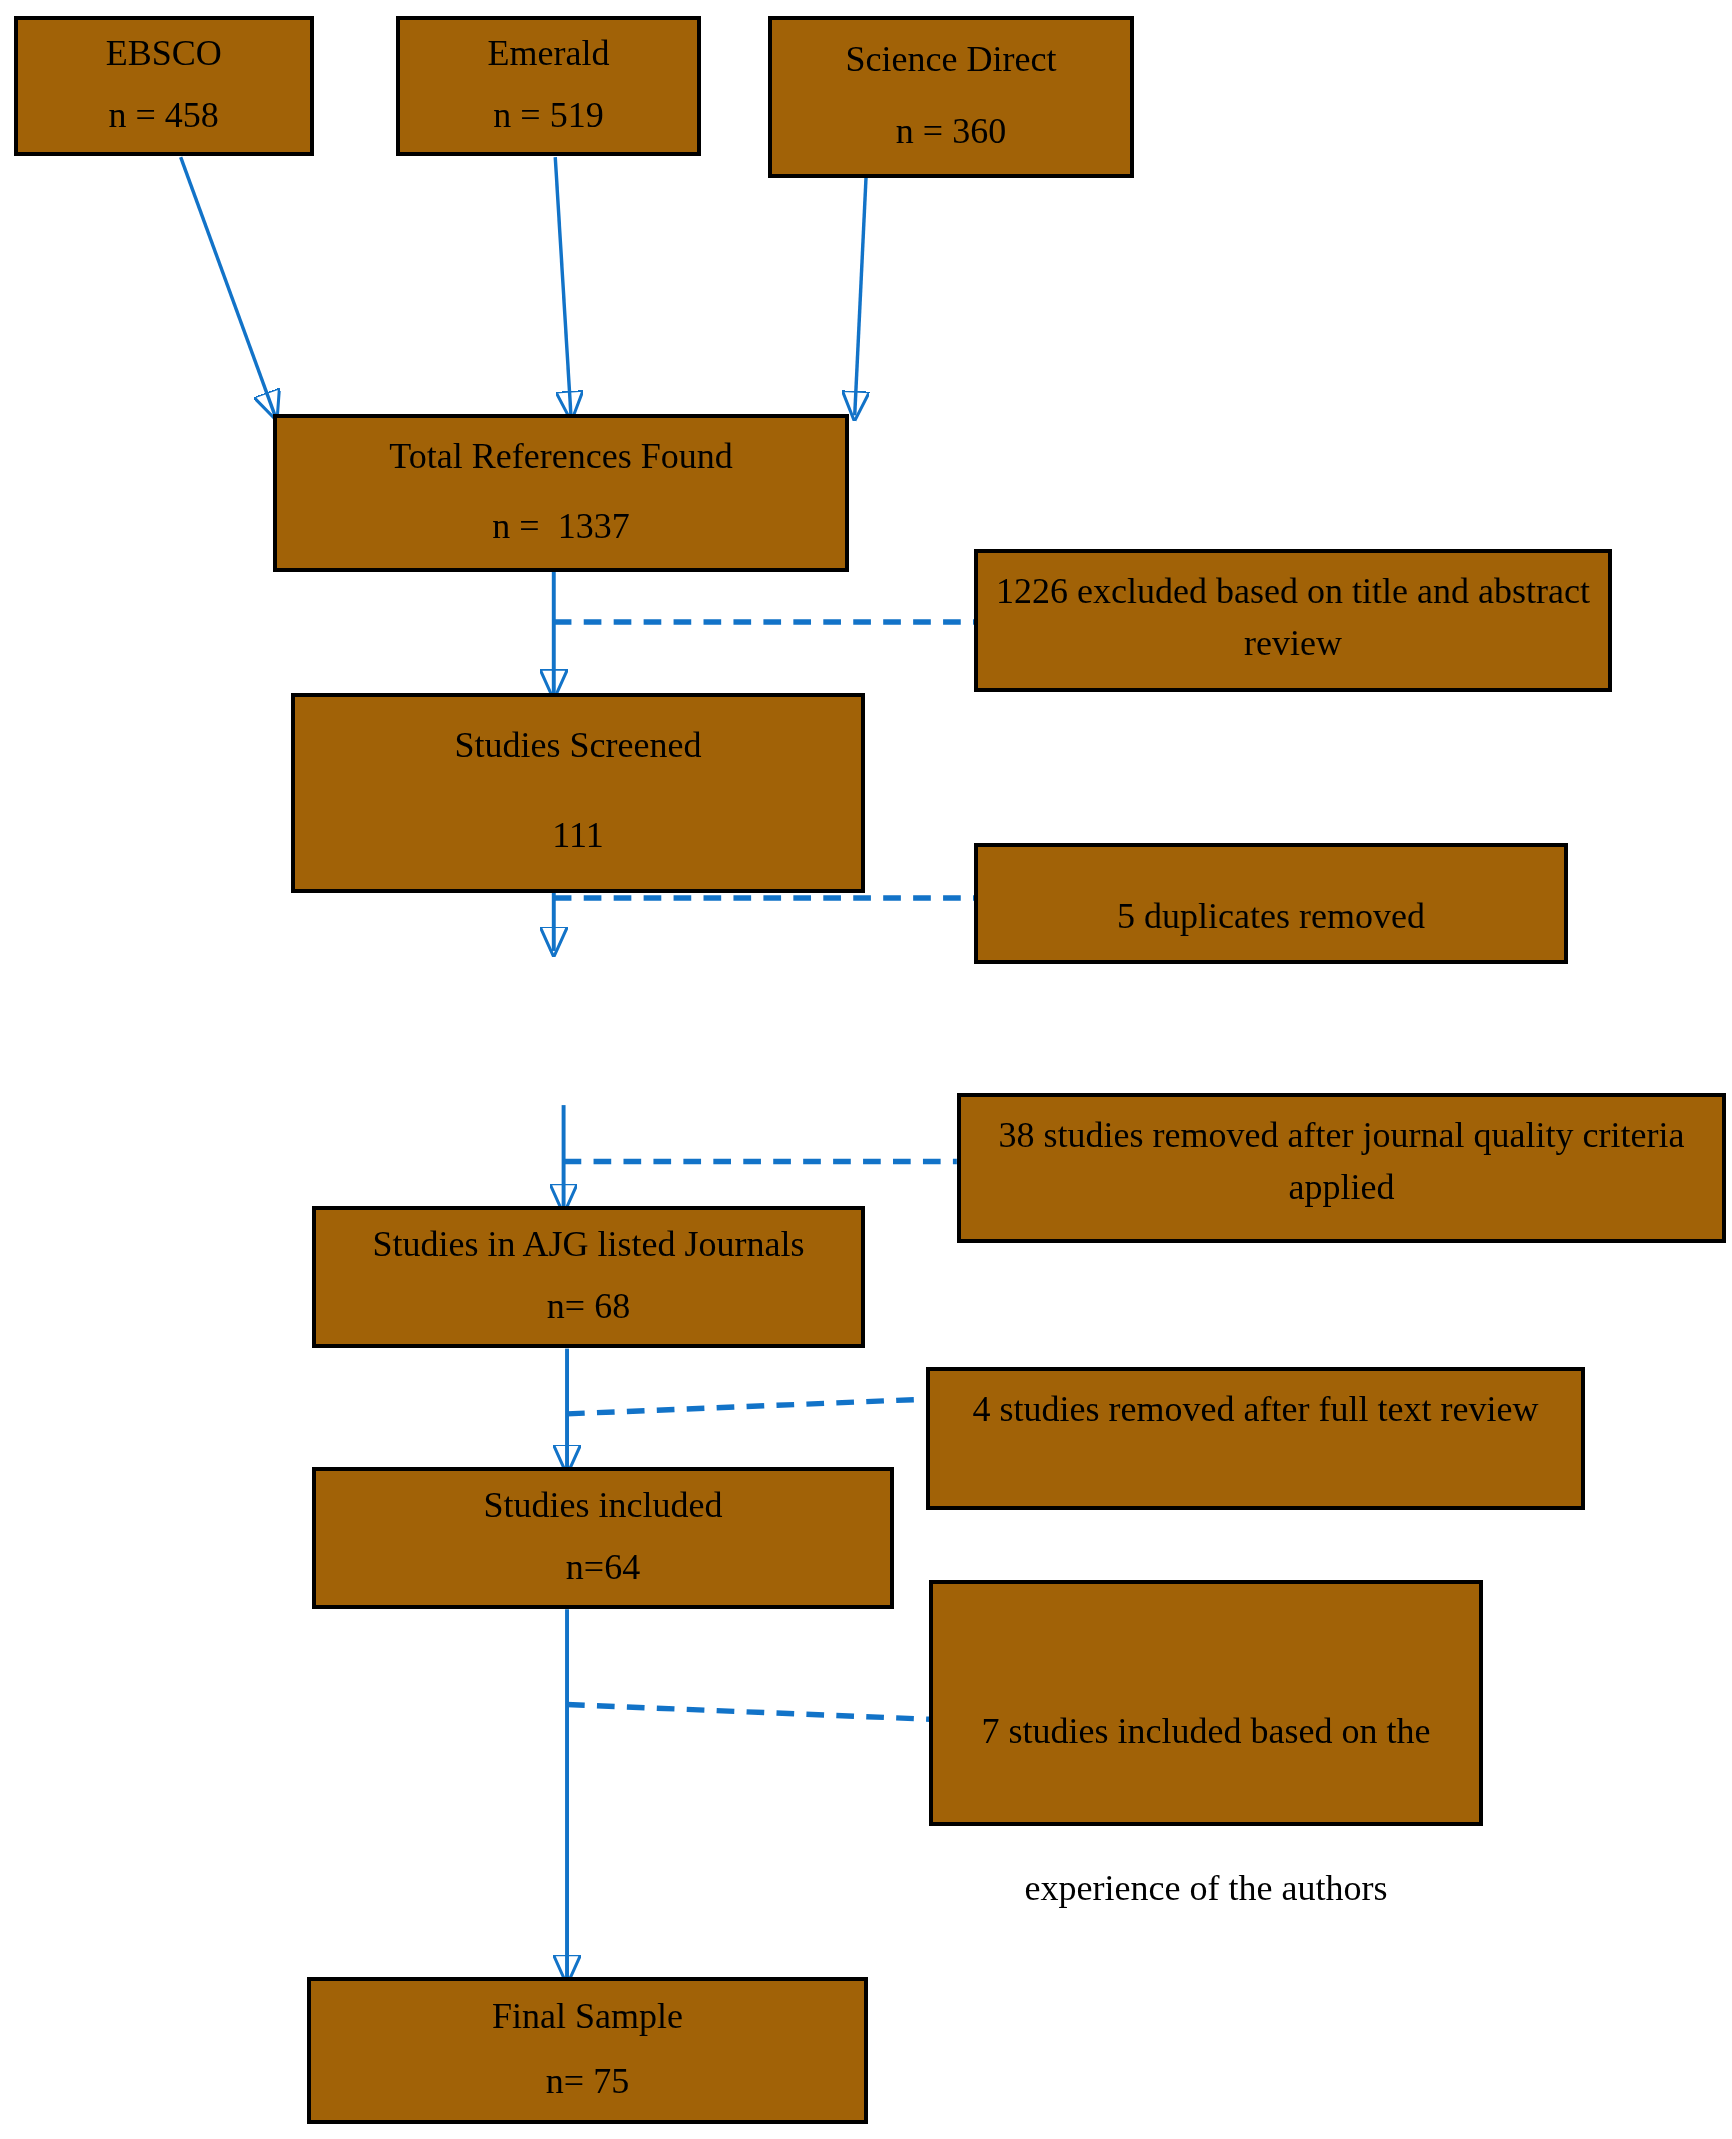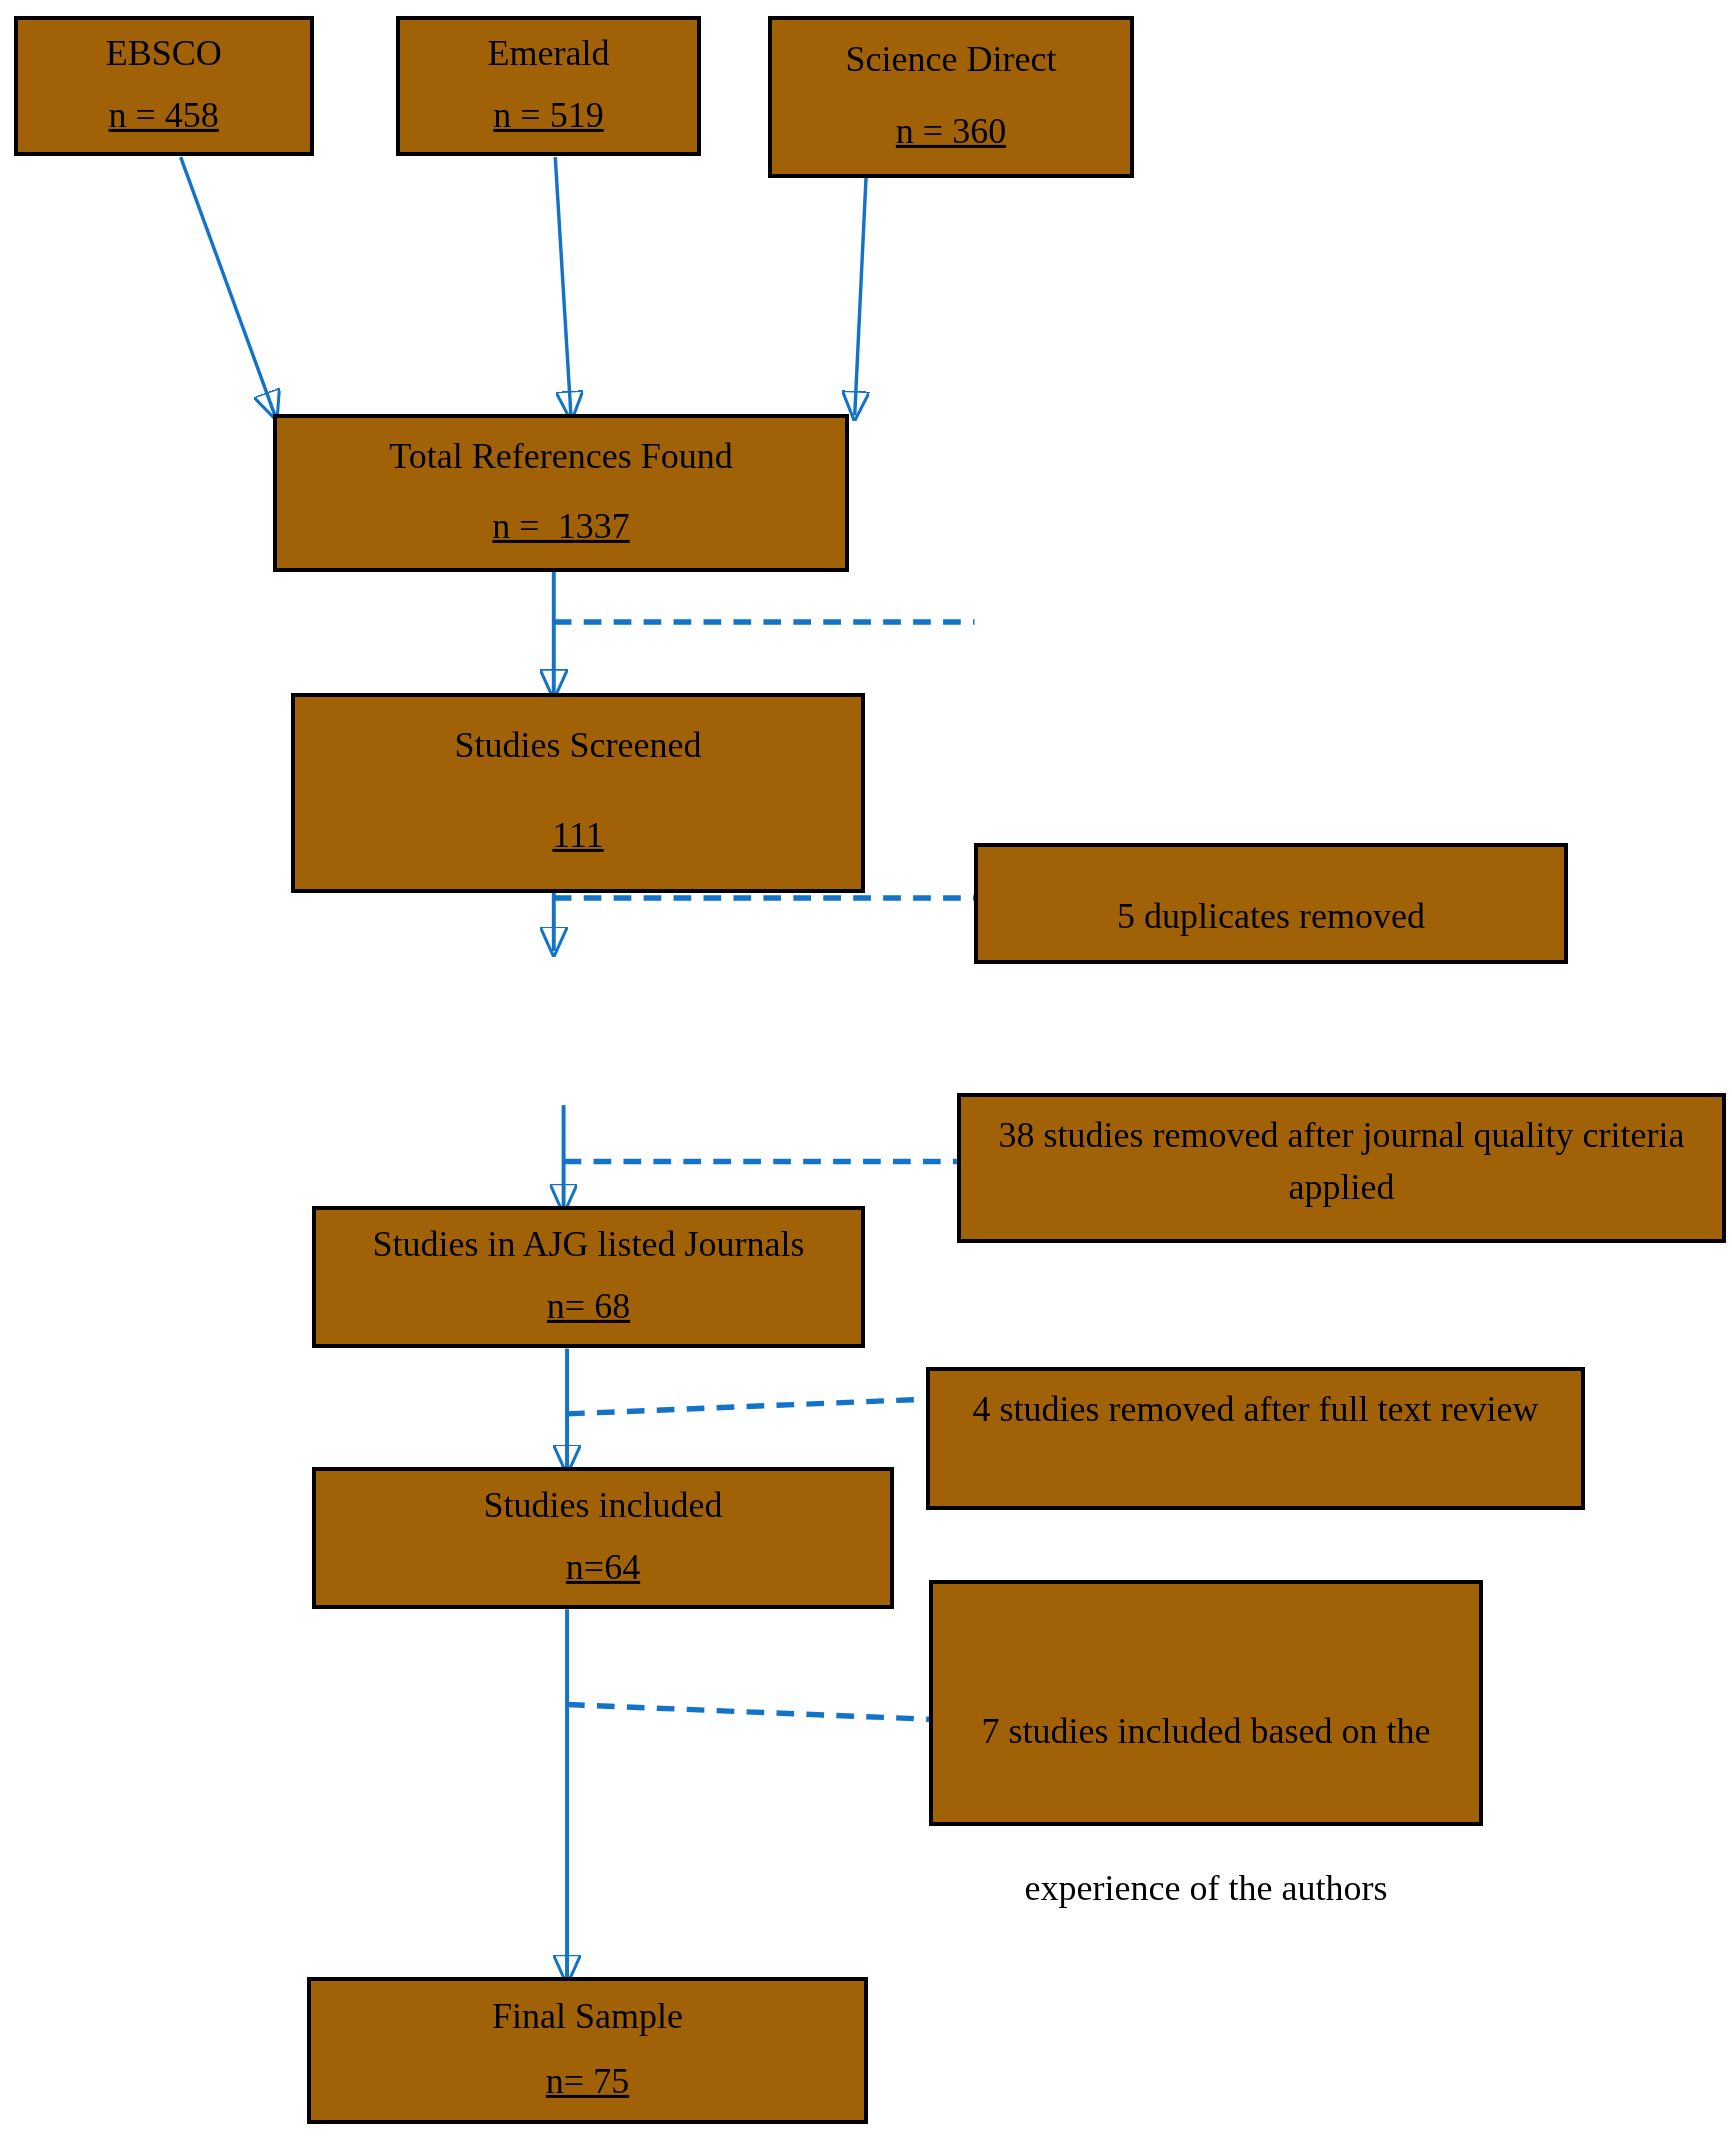--- a/index.html
+++ b/index.html
@@ -27,21 +27,21 @@
   
   .bt, .bc {
     position: absolute;
     left: 0;
     right: 0;
     text-align: center;
     transform: translateY(-50%);
     white-space: pre;
   }
   .bt { top: 25%; }
-  .bc { top: 72%; text-decoration: underline; }
+  .bc { top: 72%; }
   
   .stx {
     position: absolute;
     left: 0;
     right: 0;
     top: 0;
     text-align: center;
   }
   .stx div { white-space: pre; }
   .para2 { margin-top: 14.7px; }
@@ -122,20 +122,26 @@
   <div class="box" style="left:312px;top:1467px;width:582px;height:142px">
     <div class="bt">Studies included</div>
     <div class="bc">n=64</div>
   </div>
 
   <div class="box" style="left:307px;top:1977px;width:561px;height:147px">
     <div class="bt">Final Sample</div>
     <div class="bc">n= 75</div>
   </div>
 
+  <div class="box" style="left:974px;top:549px;width:638px;height:143px">
+    <div class="stx" style="padding-top:11.8px">
+      <div>1226 excluded based on title and abstract</div>
+      <div>review</div>
+    </div>
+  </div>
 
   <div class="box" style="left:974px;top:843px;width:594px;height:121px">
     <div class="stx" style="padding-top:43px">
       <div>5 duplicates removed</div>
     </div>
   </div>
 
   <div class="box" style="left:957px;top:1093px;width:769px;height:150px">
     <div class="stx" style="padding-top:11.8px">
       <div>38 studies removed after journal quality criteria</div>

